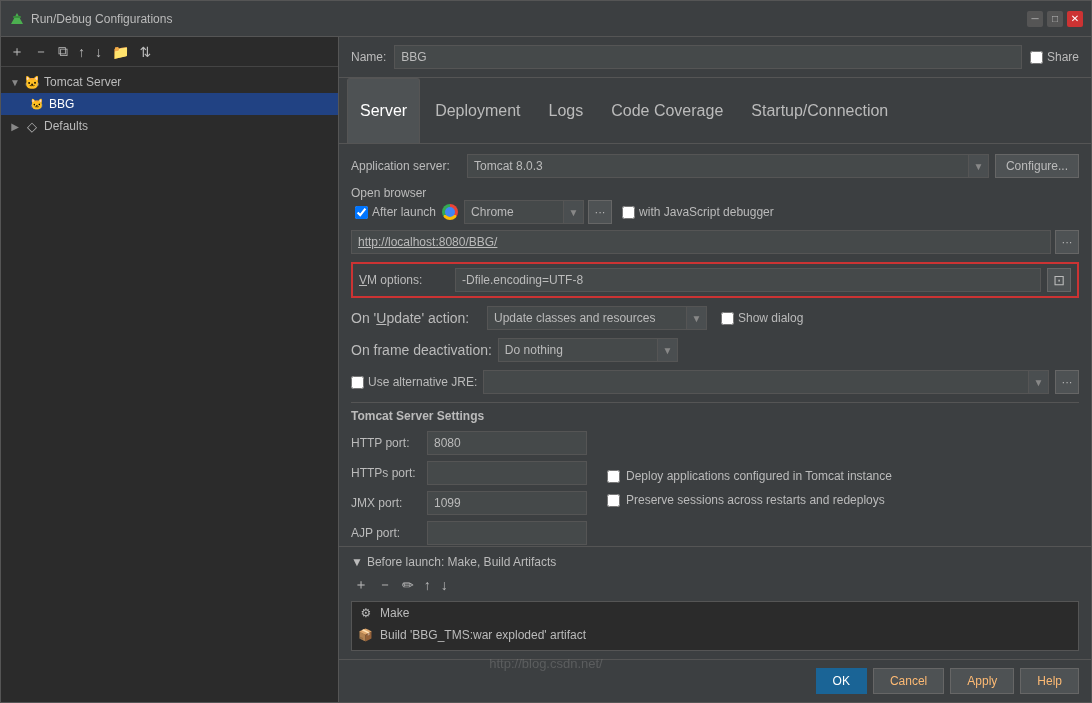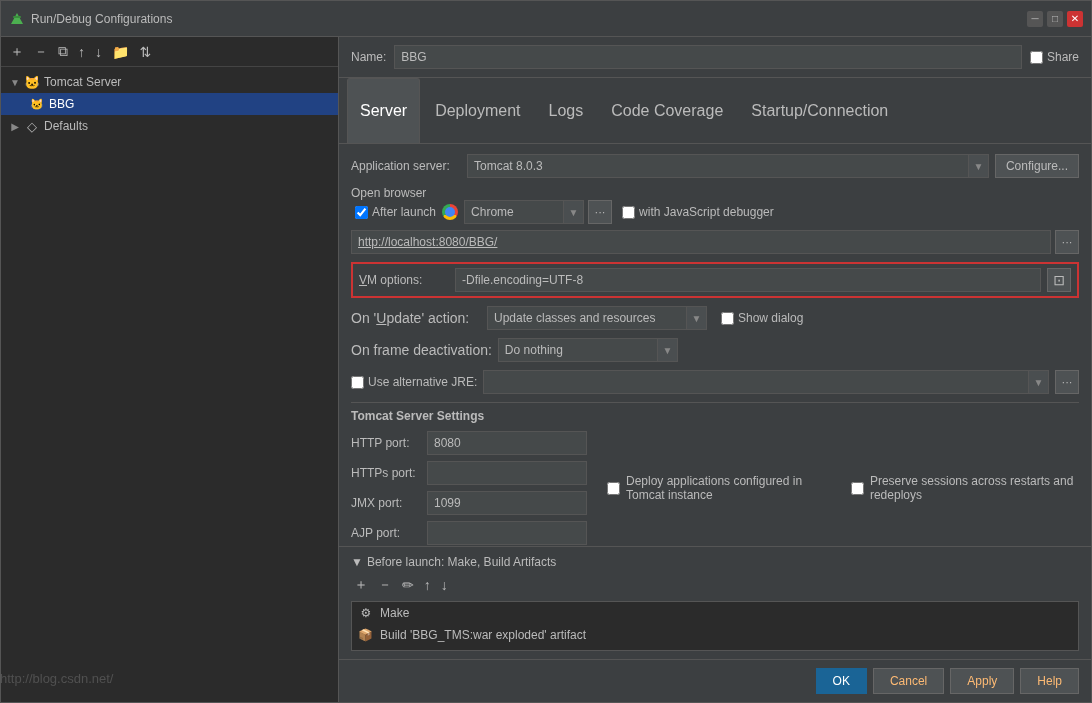--- a/index.html
+++ b/index.html
@@ -520,23 +520,24 @@
     }
 
     .footer-btn.primary {
       background: #1a6496;
       border-color: #1a6496;
       color: white;
     }
 
     .watermark {
       position: absolute;
-      bottom: 17px;
+      bottom: 32px;
       right: 0;
       left: 0;
+      text-align: center;
       color: rgba(150,150,150,0.35);
       font-size: 13px;
       pointer-events: none;
       z-index: 10;
     }
 
     .chrome-icon {
       display: inline-block;
       width: 16px;
       height: 16px;
@@ -733,21 +734,21 @@
             <div class="port-row">
               <span class="port-label">JMX port:</span>
               <input class="port-input" type="text" value="1099" style="">
             </div>
             <div class="port-row">
               <span class="port-label">AJP port:</span>
               <input class="port-input" type="text" value="" style="">
             </div>
           </div>
 
-          <div style="display:flex;gap:10px;justify-content:center;">
+          <div style="display:flex;flex-direction:column;gap:10px;justify-content:center;">
             <label class="checkbox-option">
               <input type="checkbox" style="">
               <span>Deploy applications configured in Tomcat instance</span>
             </label>
             <label class="checkbox-option">
               <input type="checkbox" style="">
               <span>Preserve sessions across restarts and redeploys</span>
             </label>
           </div>
         </div>

